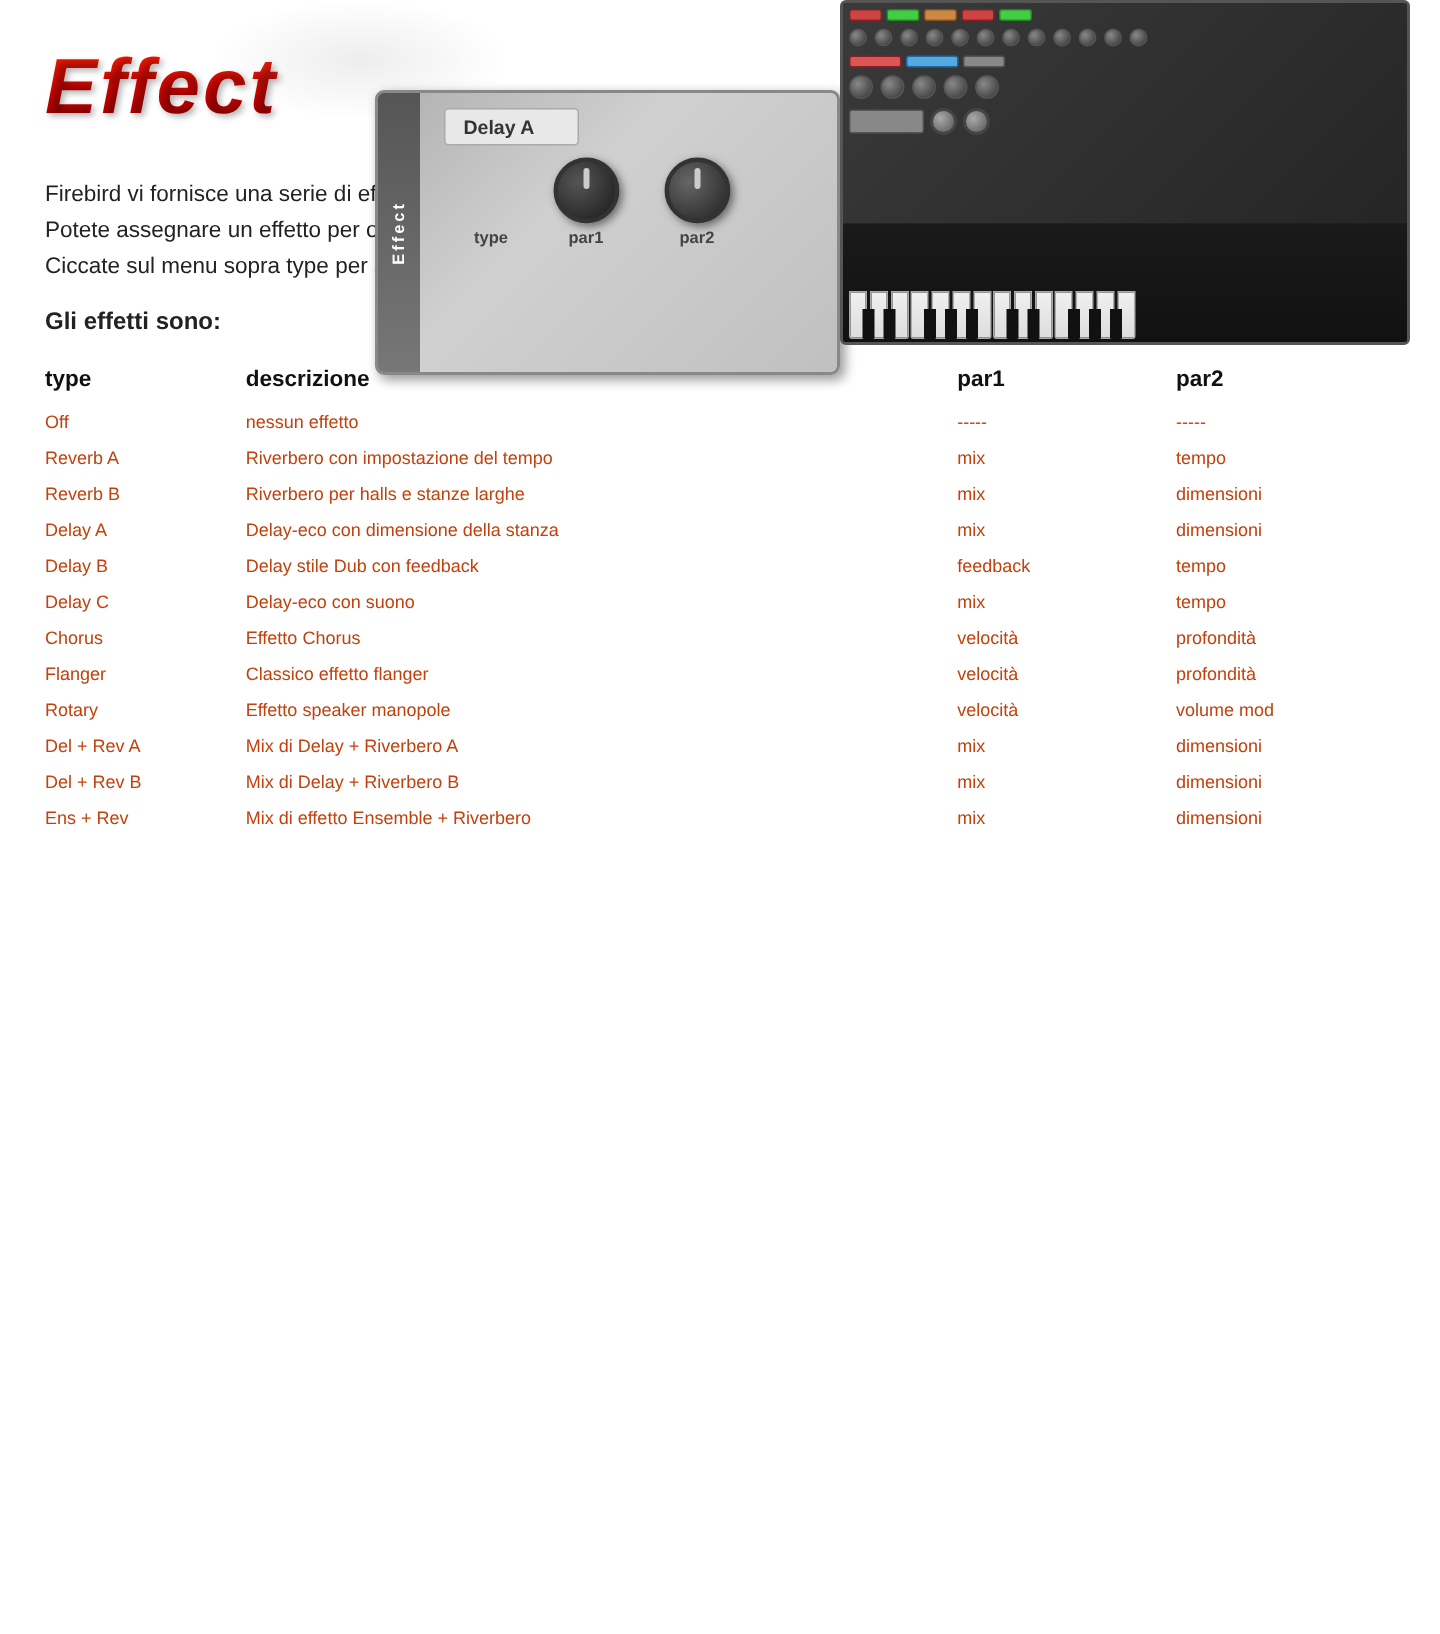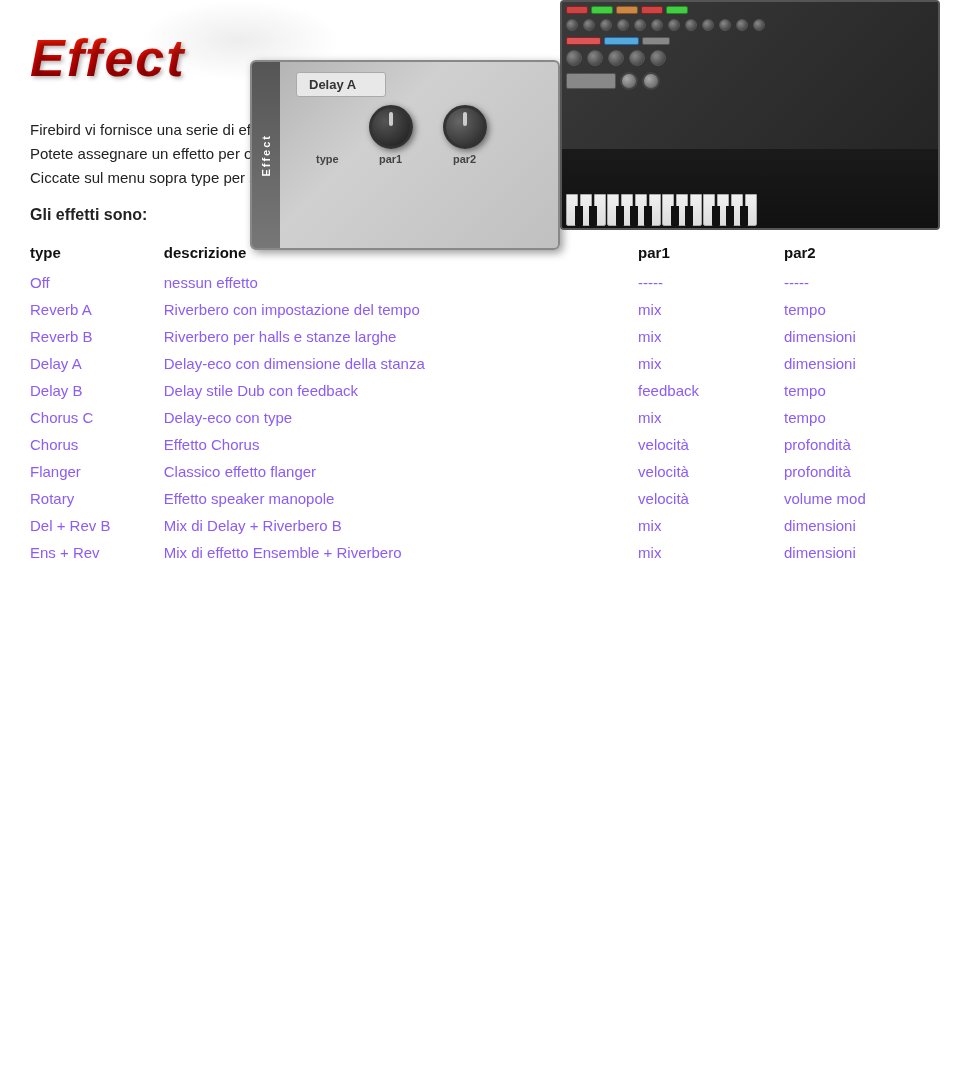--- a/index.html
+++ b/index.html
@@ -252,23 +252,23 @@
       text-align: left;
       font-weight: bold;
       font-size: 15px;
       padding: 4px 12px 8px 0;
       color: #111;
       border-bottom: none;
     }
 
     .effects-table td {
       padding: 5px 12px 5px 0;
-      font-size: 15px;
+      font-size: 12px;
       vertical-align: top;
-      color: #8b5cf6;
+      color: #c2410c;
     }
 
     .effects-table tr:nth-child(even) td {
       background: transparent;
     }
 
     .col-type { width: 110px; }
     .col-desc { width: 390px; }
     .col-par1 { width: 120px; }
     .col-par2 { width: 120px; }
@@ -426,22 +426,22 @@
           <td class="col-par1">mix</td>
           <td class="col-par2">dimensioni</td>
         </tr>
         <tr>
           <td class="col-type">Delay B</td>
           <td class="col-desc">Delay stile Dub con feedback</td>
           <td class="col-par1">feedback</td>
           <td class="col-par2">tempo</td>
         </tr>
         <tr>
-          <td class="col-type">Chorus C</td>
-          <td class="col-desc">Delay-eco con type</td>
+          <td class="col-type">Delay C</td>
+          <td class="col-desc">Delay-eco con suono</td>
           <td class="col-par1">mix</td>
           <td class="col-par2">tempo</td>
         </tr>
         <tr>
           <td class="col-type">Chorus</td>
           <td class="col-desc">Effetto Chorus</td>
           <td class="col-par1">velocità</td>
           <td class="col-par2">profondità</td>
         </tr>
         <tr>
@@ -450,20 +450,26 @@
           <td class="col-par1">velocità</td>
           <td class="col-par2">profondità</td>
         </tr>
         <tr>
           <td class="col-type">Rotary</td>
           <td class="col-desc">Effetto speaker manopole</td>
           <td class="col-par1">velocità</td>
           <td class="col-par2">volume mod</td>
         </tr>
         <tr>
+          <td class="col-type">Del + Rev A</td>
+          <td class="col-desc">Mix di Delay + Riverbero A</td>
+          <td class="col-par1">mix</td>
+          <td class="col-par2">dimensioni</td>
+        </tr>
+        <tr>
           <td class="col-type">Del + Rev B</td>
           <td class="col-desc">Mix di Delay + Riverbero B</td>
           <td class="col-par1">mix</td>
           <td class="col-par2">dimensioni</td>
         </tr>
         <tr>
           <td class="col-type">Ens + Rev</td>
           <td class="col-desc">Mix di effetto Ensemble + Riverbero</td>
           <td class="col-par1">mix</td>
           <td class="col-par2">dimensioni</td>

